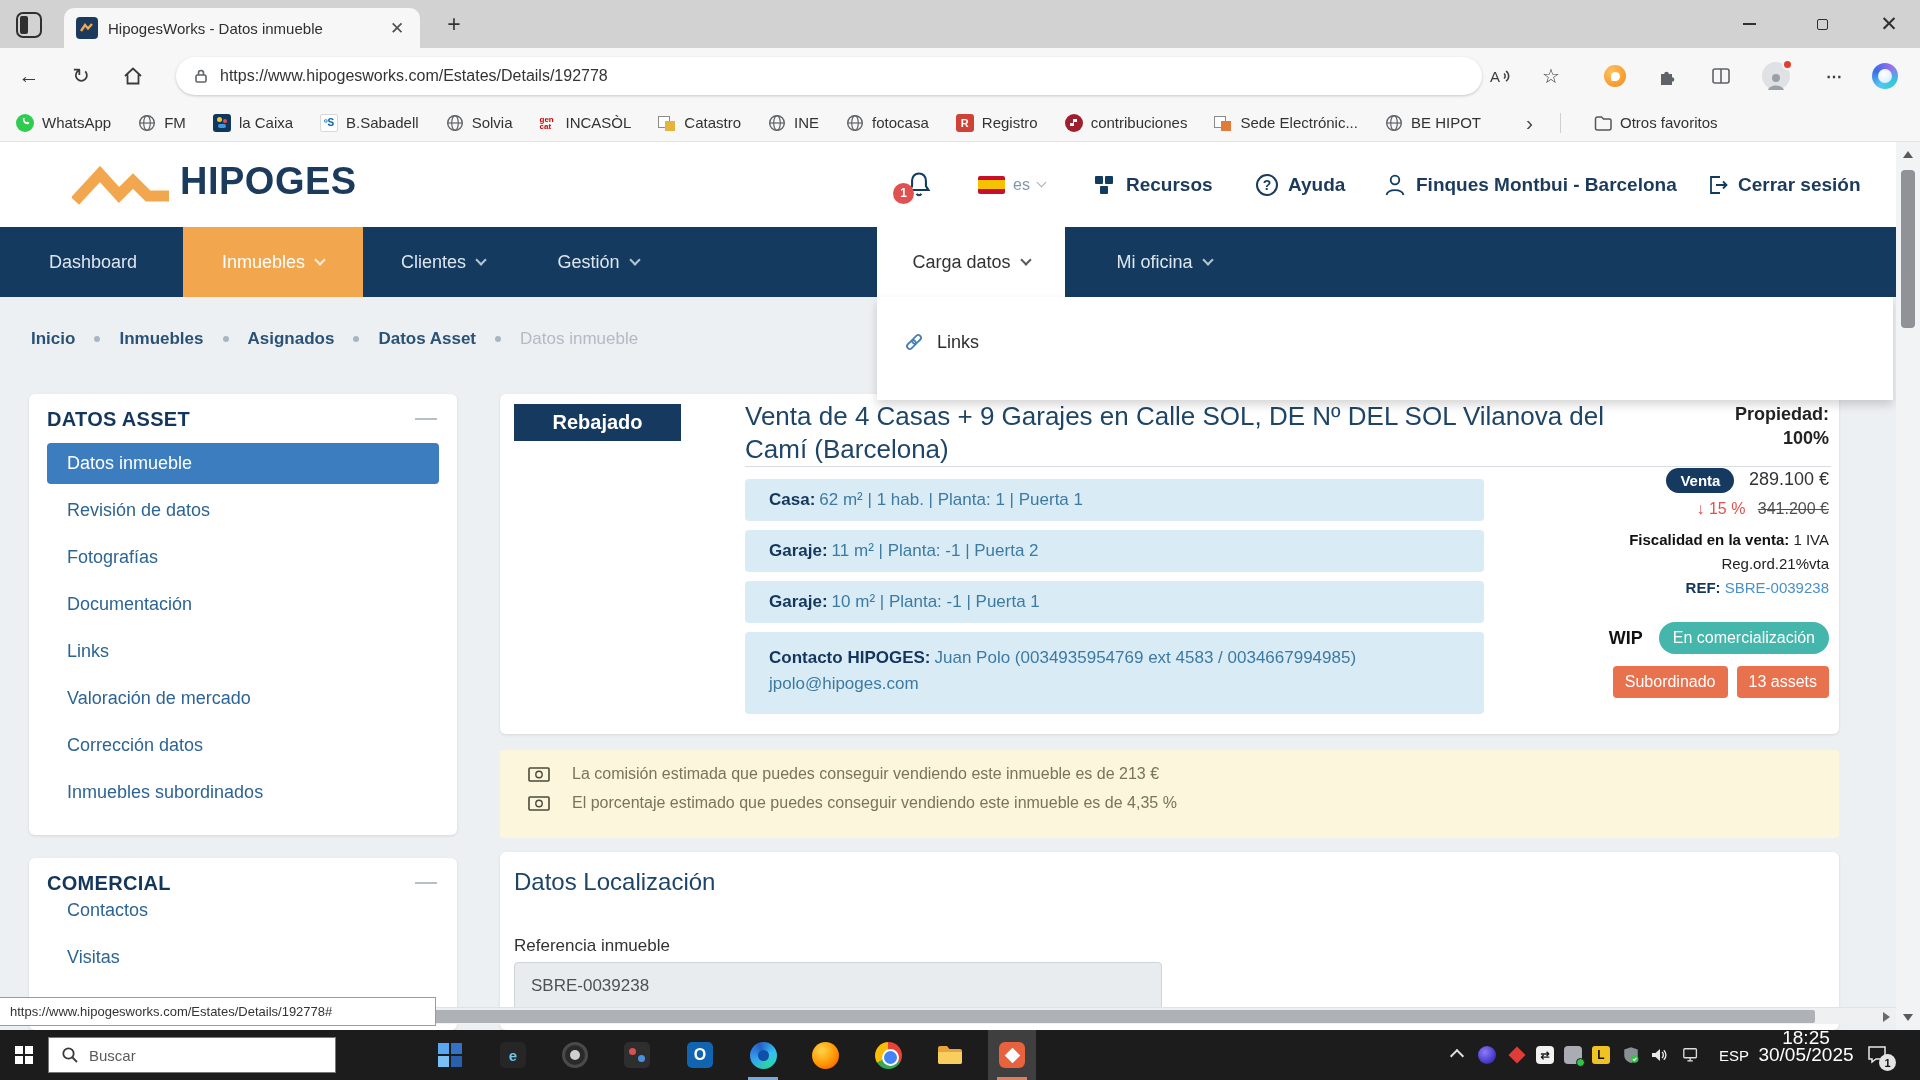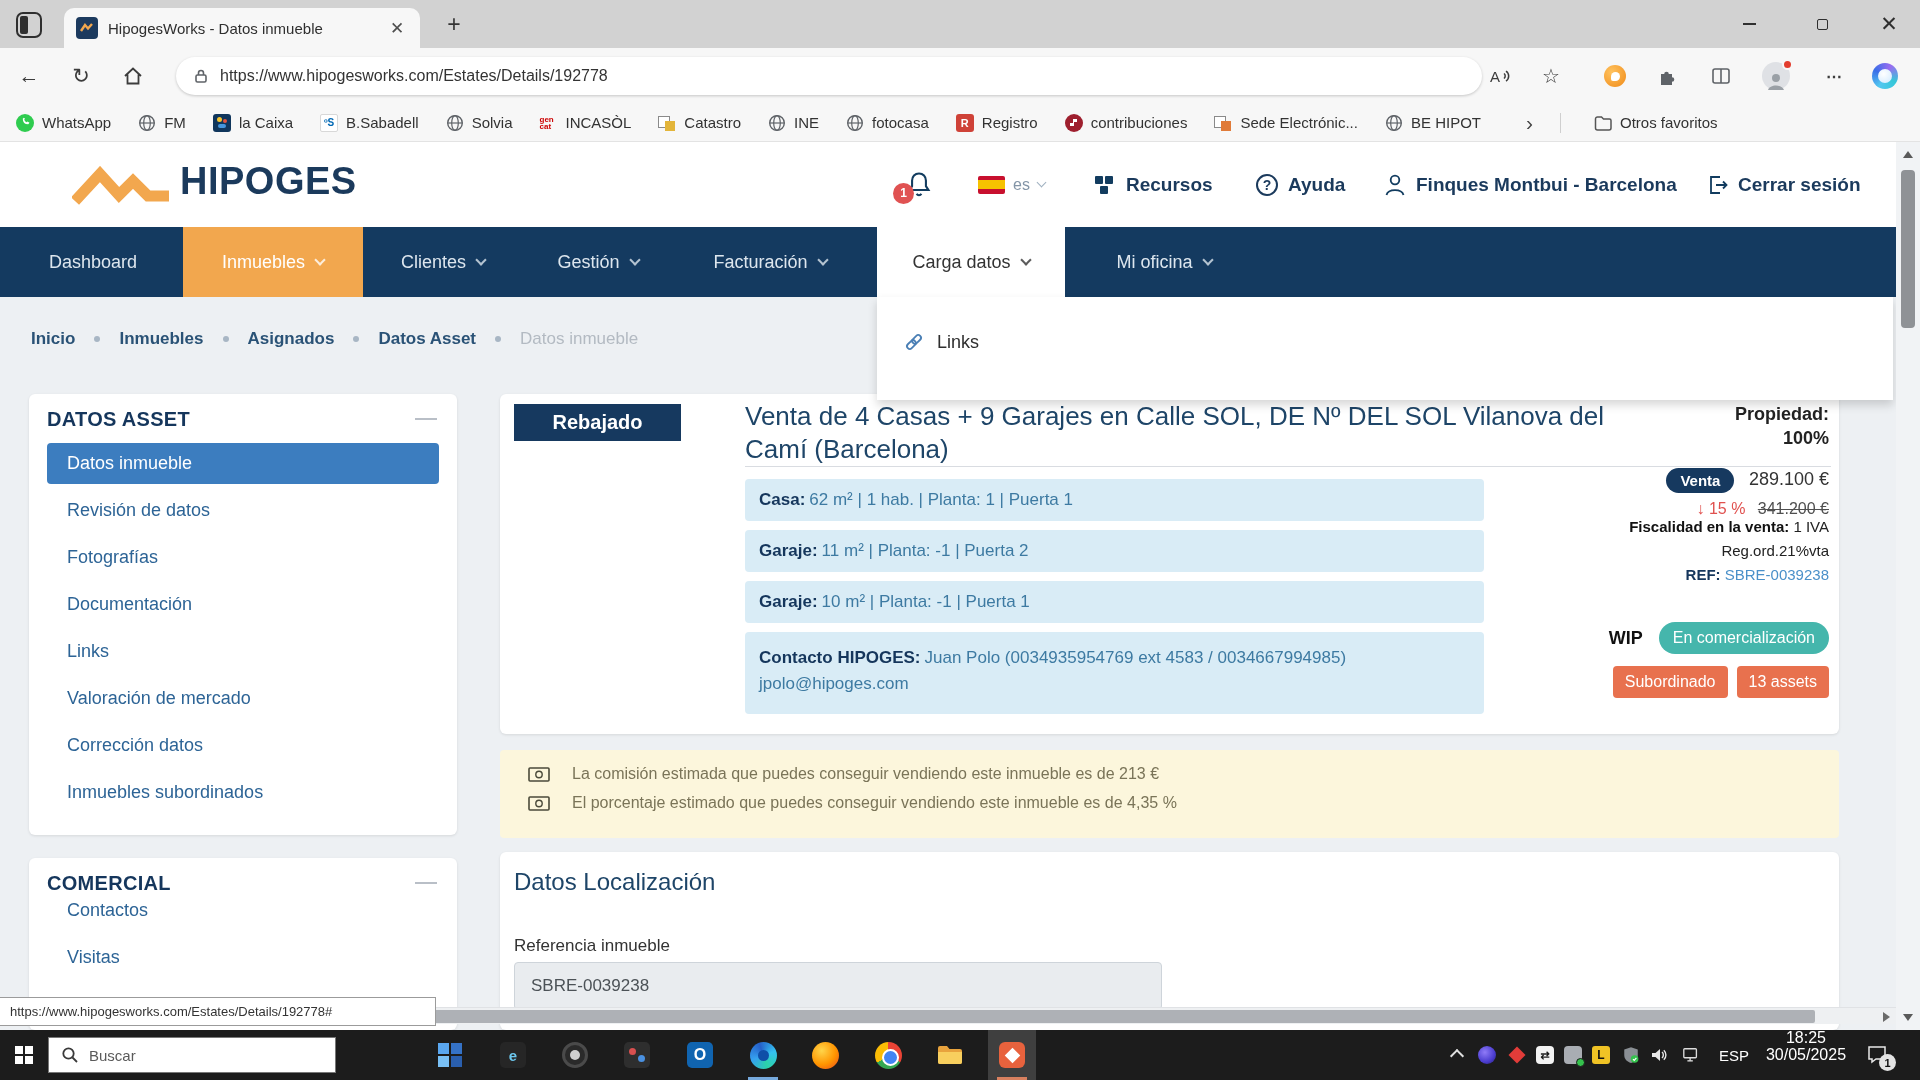--- a/index.html
+++ b/index.html
@@ -101,31 +101,31 @@
   .sb-active{position:absolute;left:18px;top:49px;width:392px;height:41px;background:#3c7dbf;border-radius:4px;display:flex;align-items:center;padding-left:20px;font-size:18px;color:#fff}
   .sb-item{position:absolute;left:18px;width:392px;height:38px;display:flex;align-items:center;padding-left:20px;font-size:18px;color:#2d6496}
 
   #main{left:500px;top:252px;width:1339px;height:340px}
   #ribbon{position:absolute;left:14px;top:10px;width:167px;height:37px;background:#16395f;color:#fff;font-weight:700;font-size:20px;display:flex;align-items:center;justify-content:center}
   #photo{position:absolute;left:14px;top:47px;width:167px;height:130px;border:1px solid #c9c9c9;background:#fff;display:flex;flex-direction:column;align-items:center;justify-content:center;gap:10px}
   #photo-cap{font-size:15px;color:#333}
   #ptitle{position:absolute;left:245px;top:6px;width:910px;font-size:26px;line-height:33px;color:#1e4568}
   #prop{position:absolute;right:10px;top:8px;text-align:right;font-size:18px;font-weight:700;color:#222;line-height:24px}
   #divider{position:absolute;left:245px;top:72px;width:1086px;height:1px;background:#d9dce1}
-  .irow{position:absolute;left:245px;width:739px;background:#d9ecf6;border-radius:4px;font-size:17px;padding:0 14px;color:#3d7aa2}
+  .irow{position:absolute;left:245px;width:739px;background:#d9ecf6;border-radius:4px;font-size:17px;padding:0 24px;color:#3d7aa2}
   .irow b{color:#15365c;font-weight:700;margin-right:4px}
   #ir0{top:85px;height:42px;line-height:42px}
   #ir1{top:136px;height:42px;line-height:42px}
   #ir2{top:187px;height:42px;line-height:42px}
   #ir3{top:238px;height:82px;line-height:26px;padding-top:13px}
   #salecol{position:absolute;right:10px;top:74px;width:300px;text-align:right}
   #venta-pill{display:inline-block;background:#16395f;color:#fff;font-size:15px;font-weight:700;border-radius:14px;padding:4px 14px;vertical-align:middle}
   #price{font-size:18px;color:#333;margin-left:10px}
   .sale-l1{margin-bottom:7px}
-  .sale-l2{margin-bottom:0}
+  .sale-l2{margin-bottom:13px}
   #disc-arrow,#disc{color:#e0514f;font-size:16px}
   #oldprice{color:#4f4f4f;text-decoration:line-through;font-size:16px;margin-left:8px}
   .sale-line{font-size:15px;color:#222;margin-bottom:7px}
   .sale-line b{color:#111}
   #ref-line b{color:#15365c}
   #ref-val{color:#4a90c9}
   #wiprow{position:absolute;right:10px;top:228px;display:flex;align-items:center;gap:16px}
   #wip{font-size:18px;font-weight:800;color:#111}
   #statusbadge{background:#45b6ac;color:#fff;font-size:16px;padding:7px 14px;border-radius:16px}
   #tagrow{position:absolute;right:10px;top:272px;display:flex;gap:9px}
@@ -183,21 +183,21 @@
   #tray-chev{position:absolute;left:1452px;top:21px;width:10px;height:10px;border-left:2px solid #e0e0e0;border-top:2px solid #e0e0e0;transform:rotate(45deg)}
   .tic{position:absolute;top:16px;width:18px;height:18px;display:flex;align-items:center;justify-content:center}
   #t1{left:1478px;border-radius:50%;background:radial-gradient(circle at 38% 35%,#8f7bf7,#4a3ccf 60%,#241d66)}
   #t2{left:1508px}#t2 i{width:12px;height:12px;background:#e23c39;transform:rotate(45deg)}
   #t3{left:1536px;background:#f2f2f2;border-radius:4px;color:#1a1a1a;font-size:11px;font-weight:700}
   #t4{left:1564px;background:#a9adb3;border-radius:4px}
   #t4 i{position:absolute;right:-3px;bottom:-3px;width:9px;height:9px;border-radius:50%;background:#35c24d;border:1.5px solid #1c1c1c}
   #t5{left:1592px;background:#f0c325;border-radius:3px;color:#111;font-size:12px;font-weight:800}
   #t6{left:1622px}#t7{left:1650px}#t8{left:1682px}
   #tlang{position:absolute;left:1712px;top:0;width:44px;height:50px;display:flex;align-items:center;justify-content:center;font-size:15px;color:#fff}
-  #tclock{position:absolute;left:1758px;top:0;width:96px;height:32px;display:flex;flex-direction:column;align-items:center;justify-content:center;color:#fff;font-size:16px;line-height:17px}
+  #tclock{position:absolute;left:1758px;top:0;width:96px;height:32px;display:flex;flex-direction:column;align-items:center;justify-content:center;color:#fff;font-size:19px;line-height:17px}
   #tnotif{position:absolute;left:1866px;top:13px;width:24px;height:24px}
   #tnotif-badge{position:absolute;right:-6px;bottom:-4px;width:17px;height:17px;border-radius:50%;background:#e4e4e4;color:#111;font-size:11px;font-weight:700;display:flex;align-items:center;justify-content:center}
 </style>
 </head>
 <body>
 
 <div id="screen">
 
   <div id="tabstrip">
     <div id="ws-btn"></div>
@@ -448,24 +448,20 @@
       <div class="nav-item" id="nav-1">
           <span>Inmuebles</span>
           <span class="nav-caret"></span>
         </div>
       <div class="nav-item" id="nav-2">
           <span>Clientes</span>
           <span class="nav-caret"></span>
         </div>
       <div class="nav-item" id="nav-3">
           <span>Gestión</span>
-          <span class="nav-caret"></span>
-        </div>
-      <div class="nav-item" id="nav-4">
-          <span>Facturación</span>
           <span class="nav-caret"></span>
         </div>
       <div class="nav-item" id="nav-5">
           <span>Carga datos</span>
           <span class="nav-caret"></span>
         </div>
       <div class="nav-item" id="nav-6">
           <span>Mi oficina</span>
           <span class="nav-caret"></span>
         </div>

